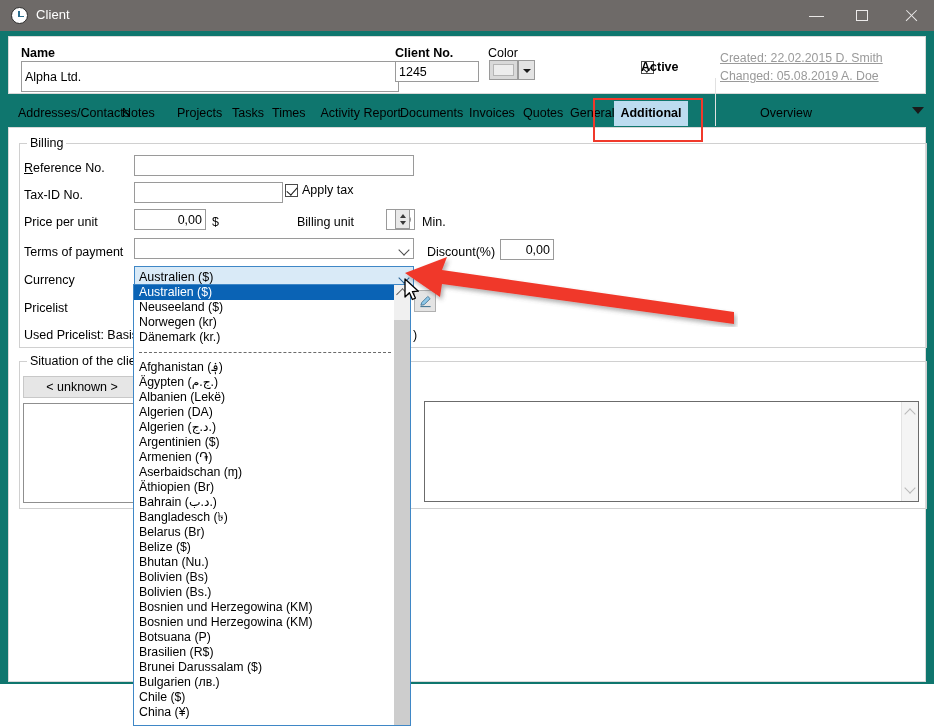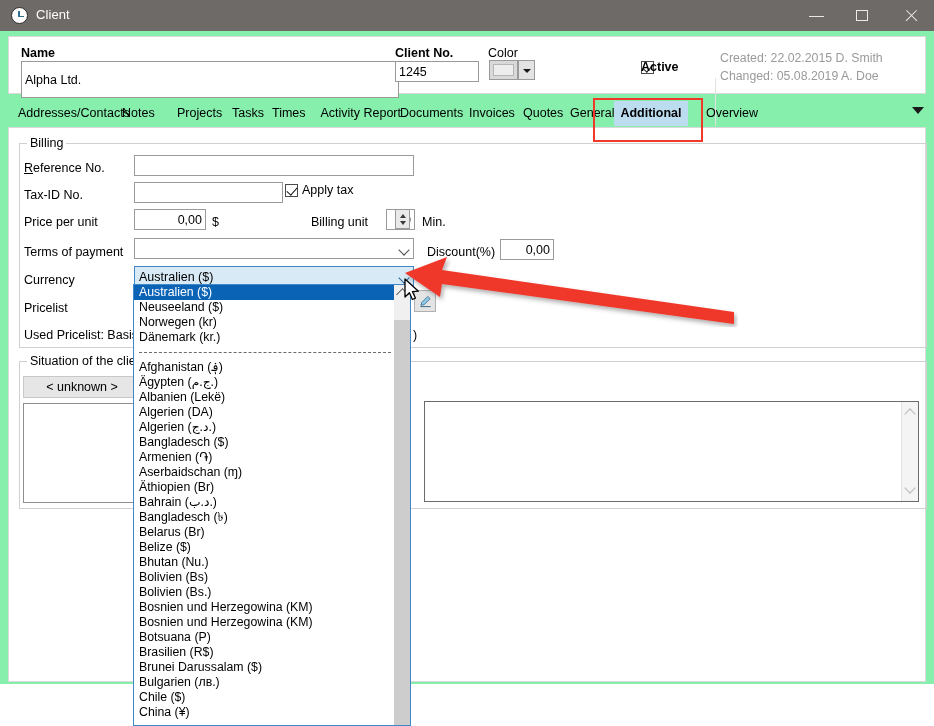--- a/index.html
+++ b/index.html
@@ -2,21 +2,21 @@
 <html><head>
 <meta charset="utf-8">
 <style>
   html,body{margin:0;padding:0;}
   body{
     width:934px;height:726px;overflow:hidden;
     font-family:"Liberation Sans","DejaVu Sans",sans-serif;
     font-size:12.5px;color:#000;background:#ffffff;
     -webkit-font-smoothing:antialiased;
   }
-  #app{position:relative;width:934px;height:726px;overflow:hidden;background:#86efac;}
+  #app{position:relative;width:934px;height:726px;overflow:hidden;background:#0f766e;}
 
   
   .titlebar{position:absolute;left:0;top:0;width:934px;height:31px;background:#6e6a68;}
   .tb-icon{position:absolute;left:11px;top:7px;width:17px;height:17px;border-radius:50%;
            background:#ffffff;border:1.5px solid #2b2b2b;box-sizing:border-box;}
   .tb-icon::before{content:"";position:absolute;left:6px;top:2.5px;width:1.6px;height:6px;background:#2f6f8f;}
   .tb-icon::after{content:"";position:absolute;left:7px;top:7.5px;width:5px;height:1.6px;background:#2f6f8f;}
   .tb-title{position:absolute;left:36px;top:7px;font-size:13px;color:#ffffff;letter-spacing:.1px;}
   .tb-btn{position:absolute;top:0;width:46px;height:31px;cursor:default;}
   .tb-min{right:94px;}.tb-max{right:48px;}.tb-close{right:0;}
@@ -41,21 +41,21 @@
   .color-drop{position:absolute;left:517px;top:60px;width:17px;height:20px;background:#e3e3e3;
               border:1px solid #9a9a9a;box-sizing:border-box;}
   .color-drop .car{position:absolute;left:4px;top:8px;width:0;height:0;
               border-left:4px solid transparent;border-right:4px solid transparent;border-top:4px solid #1a1a1a;}
 
   .chk{position:absolute;width:13px;height:13px;border:1px solid #4a4a4a;background:#fff;box-sizing:border-box;}
   .chk.on::after{content:"";position:absolute;left:3px;top:0px;width:5px;height:9px;
             border:solid #1a1a1a;border-width:0 1.6px 1.6px 0;transform:rotate(42deg);}
 
   .meta-sep{position:absolute;left:706px;top:41px;width:1px;height:48px;background:#e1e1e1;}
-  .meta{position:absolute;font-size:12.3px;color:#9a9a9a;white-space:nowrap;}
+  .meta{position:absolute;font-size:12.3px;color:#9a9a9a;white-space:nowrap;text-decoration:underline;}
 
   
   .tabs{position:absolute;left:8px;top:101px;width:918px;height:25px;}
   .tab{position:absolute;top:0;height:25px;line-height:24px;font-size:12.5px;color:#000;
        padding:0 6px;white-space:nowrap;cursor:default;}
   .tab.sel{background:#bcdcf0;font-weight:bold;}
   .tab-more{position:absolute;right:2px;top:6px;width:0;height:0;
             border-left:6px solid transparent;border-right:6px solid transparent;border-top:7px solid #1a1a1a;}
 
   
@@ -142,21 +142,21 @@
         <span class="g"></span>
       </div>
     <div class="tb-btn tb-close">
         <span class="g1"></span>
         <span class="g2"></span>
       </div>
   </div>
 
   <div class="hdr">
     <div class="lbl lbl-b" style="left:12px;top:9px;">Name</div>
-    <input class="tin" style="left: 12px; top: 24px; width: 378px; height: 37px;" value="Alpha Ltd.">
+    <input class="tin" style="left: 12px; top: 24px; width: 378px; height: 31px;" value="Alpha Ltd.">
 
     <div class="lbl lbl-b" style="left:386px;top:9px;">Client No.</div>
     <input class="tin" style="left: 386px; top: 24px; width: 84px; height: 21px;" value="1245">
 
     <div class="lbl" style="left:479px;top:9px;">Color</div>
     <div class="color-box" style="left:480px;top:23px;">
         <span class="sw"></span>
       </div>
     <div class="color-drop" style="left:509px;top:23px;">
         <span class="car"></span>
@@ -175,41 +175,41 @@
     <div class="tab" style="left:108px;width:42px;">Notes</div>
     <div class="tab" style="left:163px;width:54px;">Projects</div>
     <div class="tab" style="left:218px;width:42px;">Tasks</div>
     <div class="tab" style="left:258px;width:46px;">Times</div>
     <div class="tab" style="left:297px;width:90px;text-align:right;">Activity Report</div>
     <div class="tab" style="left:386px;width:70px;">Documents</div>
     <div class="tab" style="left:455px;width:54px;">Invoices</div>
     <div class="tab" style="left:509px;width:48px;">Quotes</div>
     <div class="tab" style="left:556px;width:52px;">General</div>
     <div class="tab sel" style="left:606px;width:74px;text-align:center;padding:0;">Additional</div>
-    <div class="tab" style="left:650px;width:62px;padding-left:48px;">Overview</div>
+    <div class="tab" style="left:704px;width:62px;padding-left:48px;">Overview</div>
     <div class="tab-more"></div>
   </div>
 
   <div class="content">
 
     <div class="group" style="left:10px;top:15px;width:908px;height:205px;"></div>
     <div class="group-title" style="left:18px;top:8px;">Billing</div>
 
     <div class="lbl" style="left:15px;top:33px;"><span class="u">R</span>eference No.</div>
     <input class="tin" style="left: 125px; top: 27px; width: 280px; height: 21px;" value="">
 
     <div class="lbl" style="left:15px;top:60px;">Tax-ID No.</div>
     <input class="tin" style="left: 125px; top: 54px; width: 149px; height: 21px;" value="">
     <div class="chk on" style="left:276px;top:56px;"></div>
     <div class="lbl" style="left:293px;top:55px;">Apply tax</div>
 
     <div class="lbl" style="left:15px;top:87px;">Price per unit</div>
     <input class="tin" style="left: 125px; top: 81px; width: 72px; height: 21px; text-align: right;" value="0,00">
     <div class="lbl" style="left:203px;top:87px;">$</div>
-    <div class="lbl" style="left:302px;top:87px;">Billing unit</div>
+    <div class="lbl" style="left:288px;top:87px;">Billing unit</div>
     <input class="tin" style="left: 377px; top: 81px; width: 29px; height: 21px; text-align: right;" value="60">
     <div class="spin" style="left:386px;top:81px;">
         <span class="up"></span>
         <span class="dn"></span>
       </div>
     <div class="lbl" style="left:413px;top:87px;">Min.</div>
 
     <div class="lbl" style="left:15px;top:117px;">Terms of payment</div>
     <div class="combo" style="left:125px;top:110px;width:280px;height:21px;">
       <span class="cv"></span>
@@ -250,21 +250,21 @@
         <div class="pitem sel">Australien ($)</div>
         <div class="pitem">Neuseeland ($)</div>
         <div class="pitem">Norwegen (kr)</div>
         <div class="pitem">Dänemark (kr.)</div>
         <div class="psep"></div>
         <div class="pitem">Afghanistan (؋)</div>
         <div class="pitem">Ägypten (ج.م.)</div>
         <div class="pitem">Albanien (Lekë)</div>
         <div class="pitem">Algerien (DA)</div>
         <div class="pitem">Algerien (د.ج.)</div>
-        <div class="pitem">Bangladesch ($)</div>
+        <div class="pitem">Argentinien ($)</div>
         <div class="pitem">Armenien (֏)</div>
         <div class="pitem">Aserbaidschan (ɱ)</div>
         <div class="pitem">Äthiopien (Br)</div>
         <div class="pitem">Bahrain (د.ب.)</div>
         <div class="pitem">Bangladesch (৳)</div>
         <div class="pitem">Belarus (Br)</div>
         <div class="pitem">Belize ($)</div>
         <div class="pitem">Bhutan (Nu.)</div>
         <div class="pitem">Bolivien (Bs)</div>
         <div class="pitem">Bolivien (Bs.)</div>

